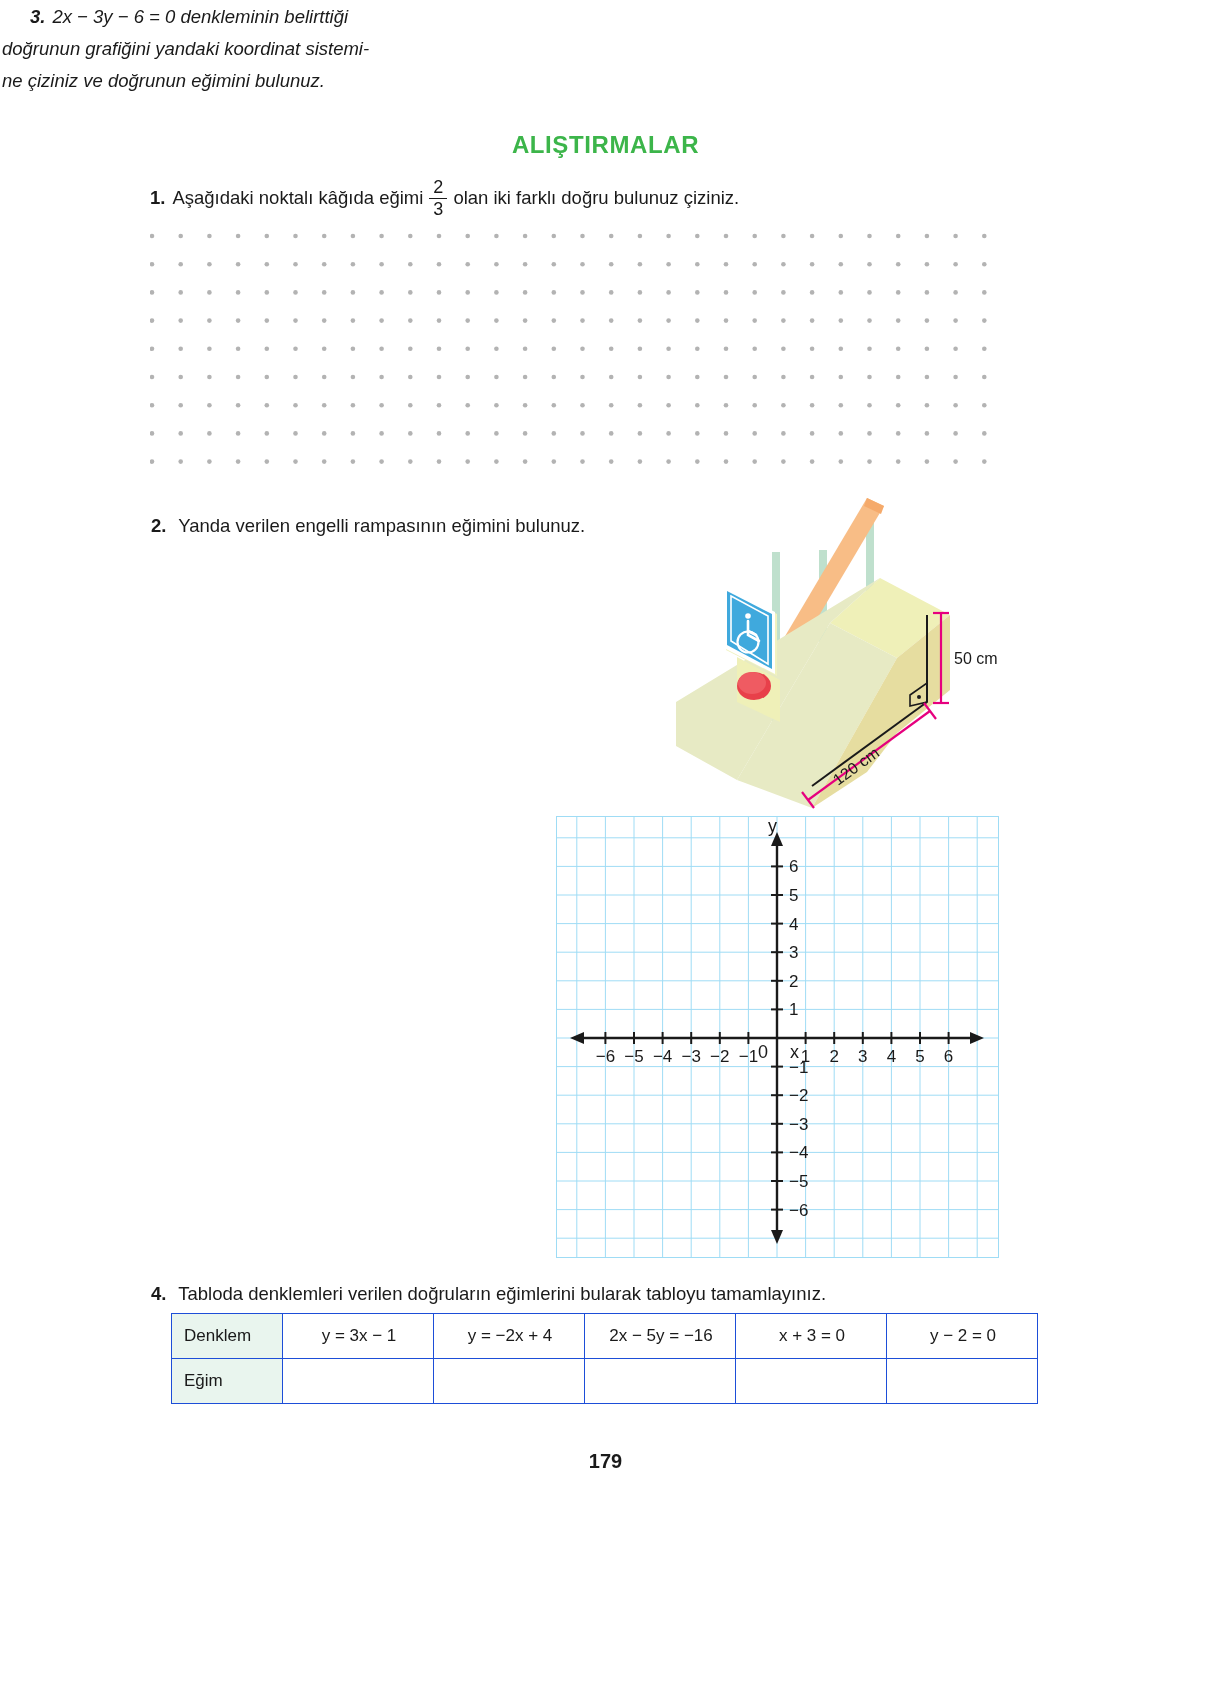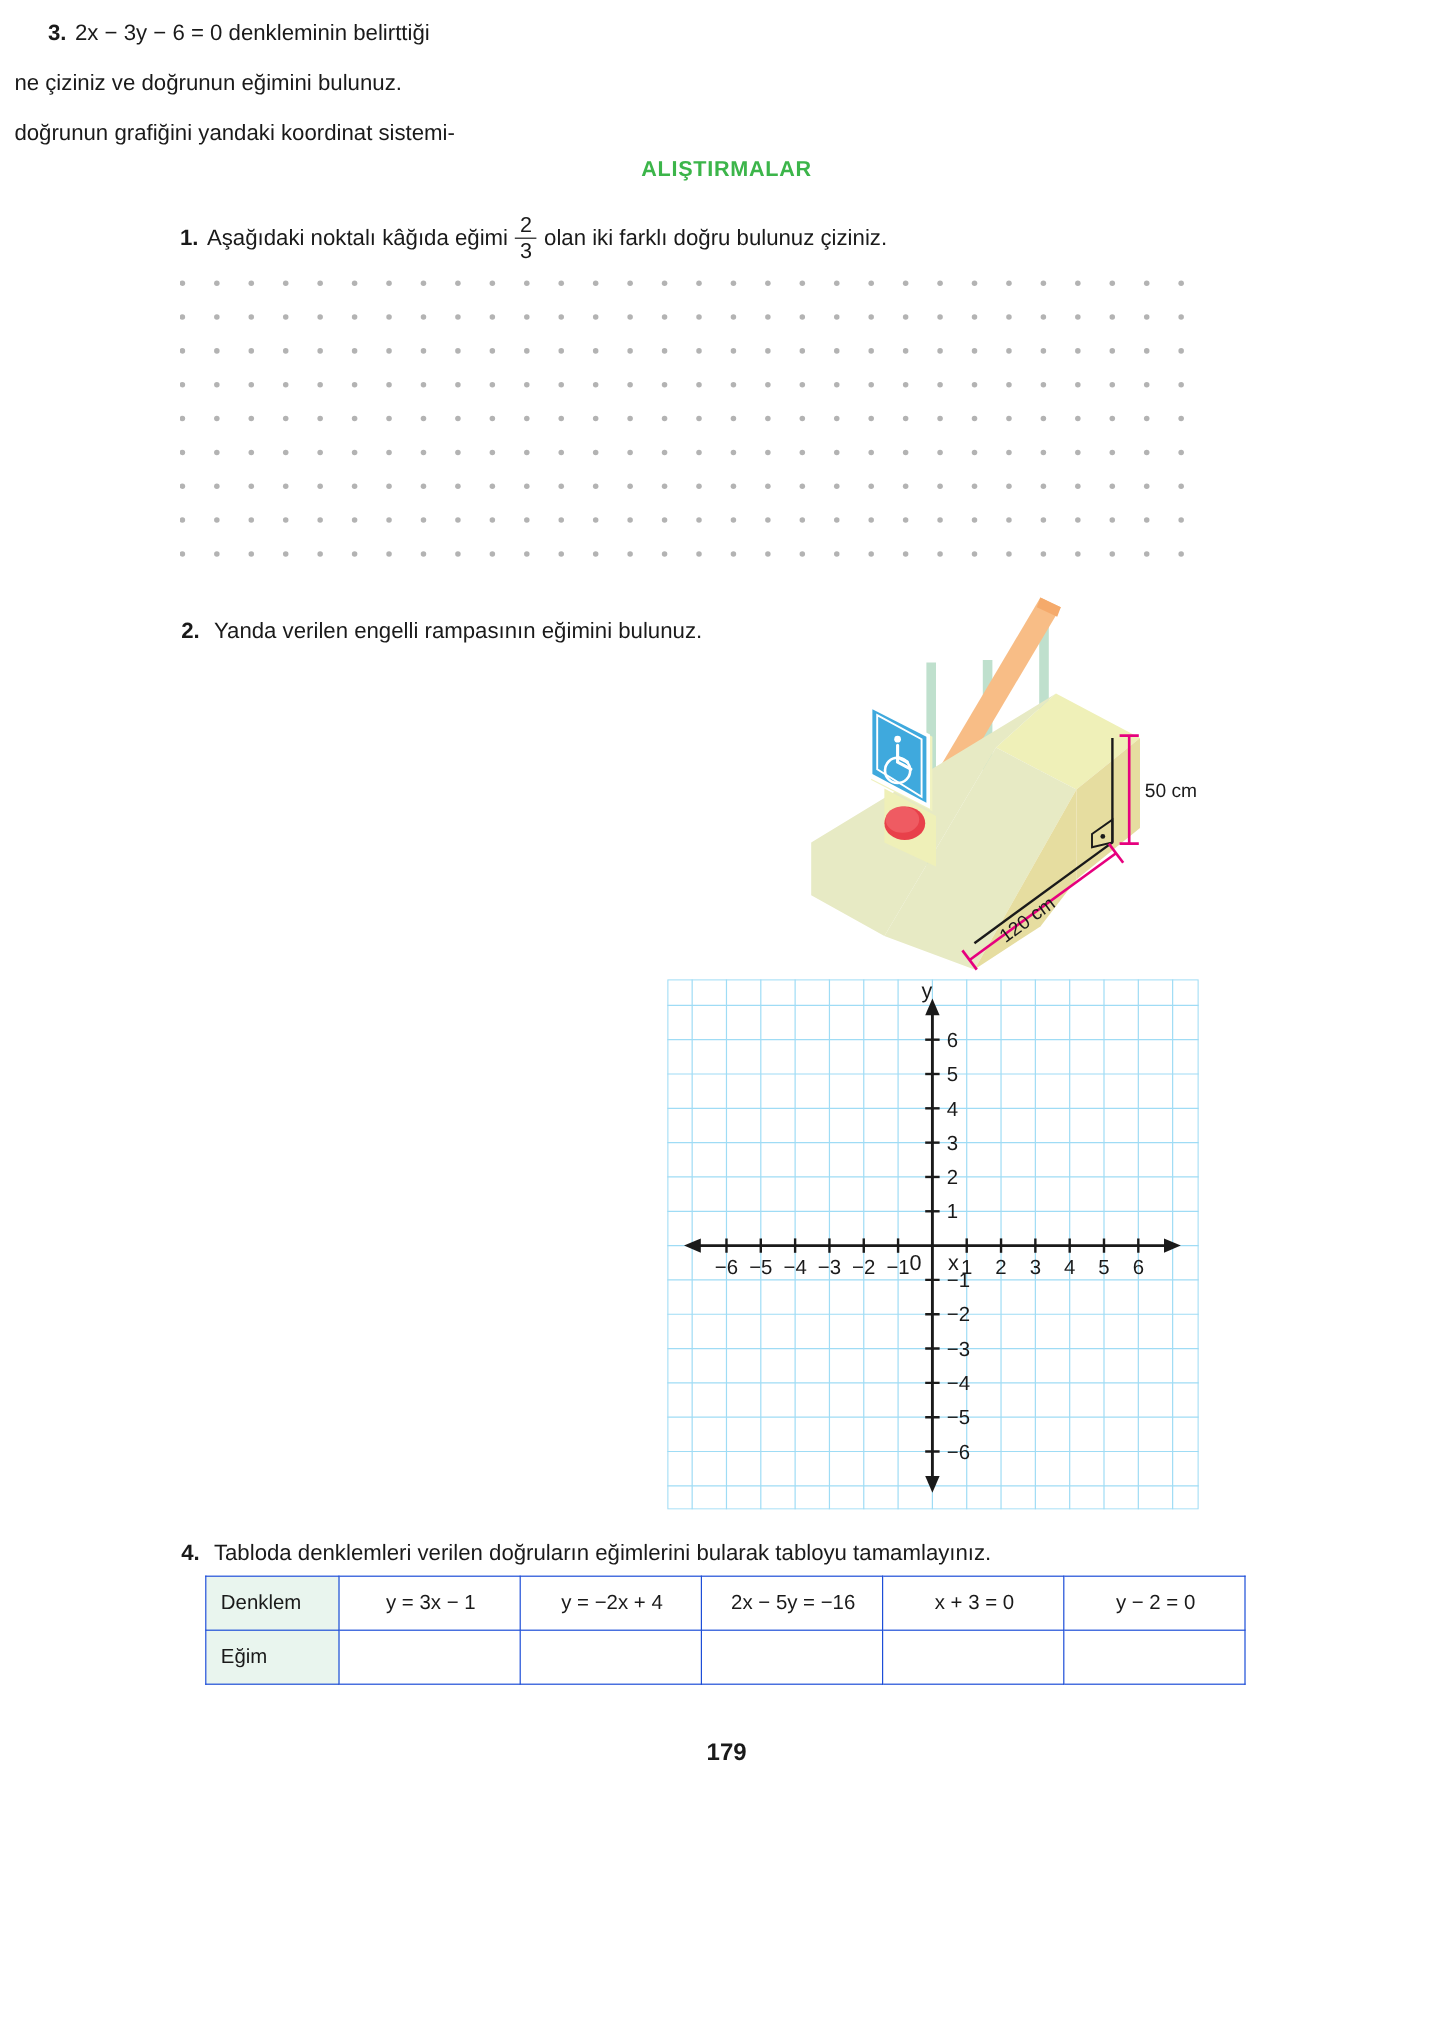--- a/index.html
+++ b/index.html
@@ -16,21 +16,21 @@
     overflow: hidden;
   }
 
   
   #exercises-title {
     position: absolute;
     left: 0;
     top: 131px;
     width: 1211px;
     text-align: center;
-    font-size: 18px;
+    font-size: 24px;
     font-weight: bold;
     letter-spacing: 0.6px;
     color: #3cb54a;
   }
 
   
   .q-row {
     position: absolute;
     font-size: 18.5px;
     line-height: 1.45;
@@ -103,21 +103,21 @@
   
   #question-3 {
     left: 122px;
     top: 818px;
     width: 400px;
     text-align: justify;
     text-justify: inter-word;
     font-size: 18.5px;
     line-height: 1.62;
   }
-  #question-3 p { margin: 12px; }
+  #question-3 p { margin: 2px; font-style: italic; }
   #question-3 .l1 { text-align: justify; }
 
   
   #coordinate-plane {
     position: absolute;
     left: 556px;
     top: 816px;
     width: 443px;
     height: 442px;
   }
@@ -542,22 +542,22 @@
       <line x1="262" y1="213" x2="274" y2="229" stroke="#e6007e" stroke-width="2.2"></line>
       <text class="dim-label" x="176" y="296" transform="rotate(-36 176 296)">120 cm</text>
     </g>
   </svg>
 </div>
 
 <div id="question-3">
   <p class="l1">
     <span class="q-num" style="margin-left:28px;">3.</span><span>2x − 3y − 6 = 0 denkleminin belirttiği</span>
   </p>
+  <p>doğrunun grafiğini yandaki koordinat sistemi-</p>
   <p>ne çiziniz ve doğrunun eğimini bulunuz.</p>
-  <p>doğrunun grafiğini yandaki koordinat sistemi-</p>
 </div>
 
 <div id="coordinate-plane">
   <svg width="443" height="442" viewBox="0 0 443 442" xmlns="http://www.w3.org/2000/svg">
     <rect x="0.5" y="0.5" width="442" height="441" fill="#ffffff" stroke="#9fdcf5" stroke-width="1"></rect>
     <g id="grid-lines" stroke="#9fdcf5" stroke-width="1">
         <line x1="20.799999999999983" y1="0" x2="20.799999999999983" y2="442"></line>
         <line x1="49.39999999999998" y1="0" x2="49.39999999999998" y2="442"></line>
         <line x1="78" y1="0" x2="78" y2="442"></line>
         <line x1="106.6" y1="0" x2="106.6" y2="442"></line>

